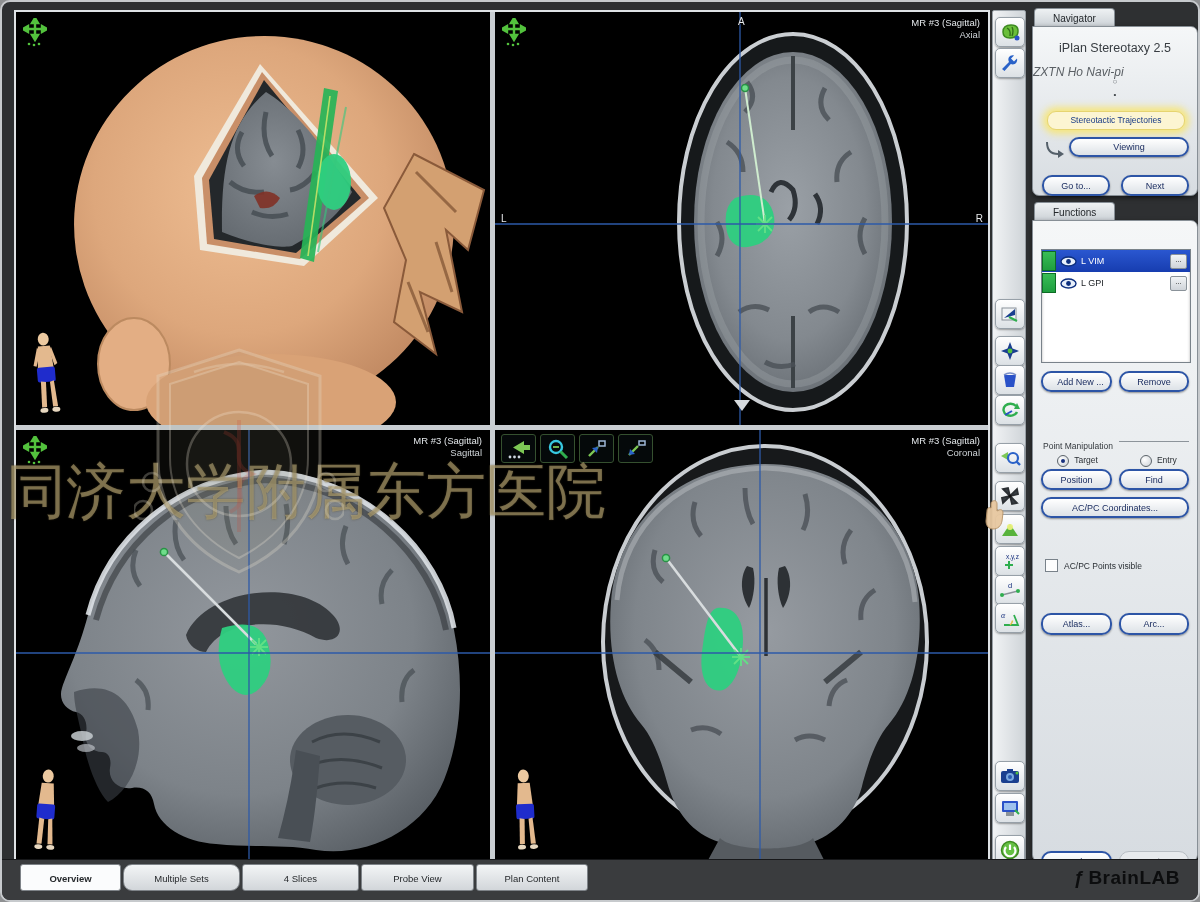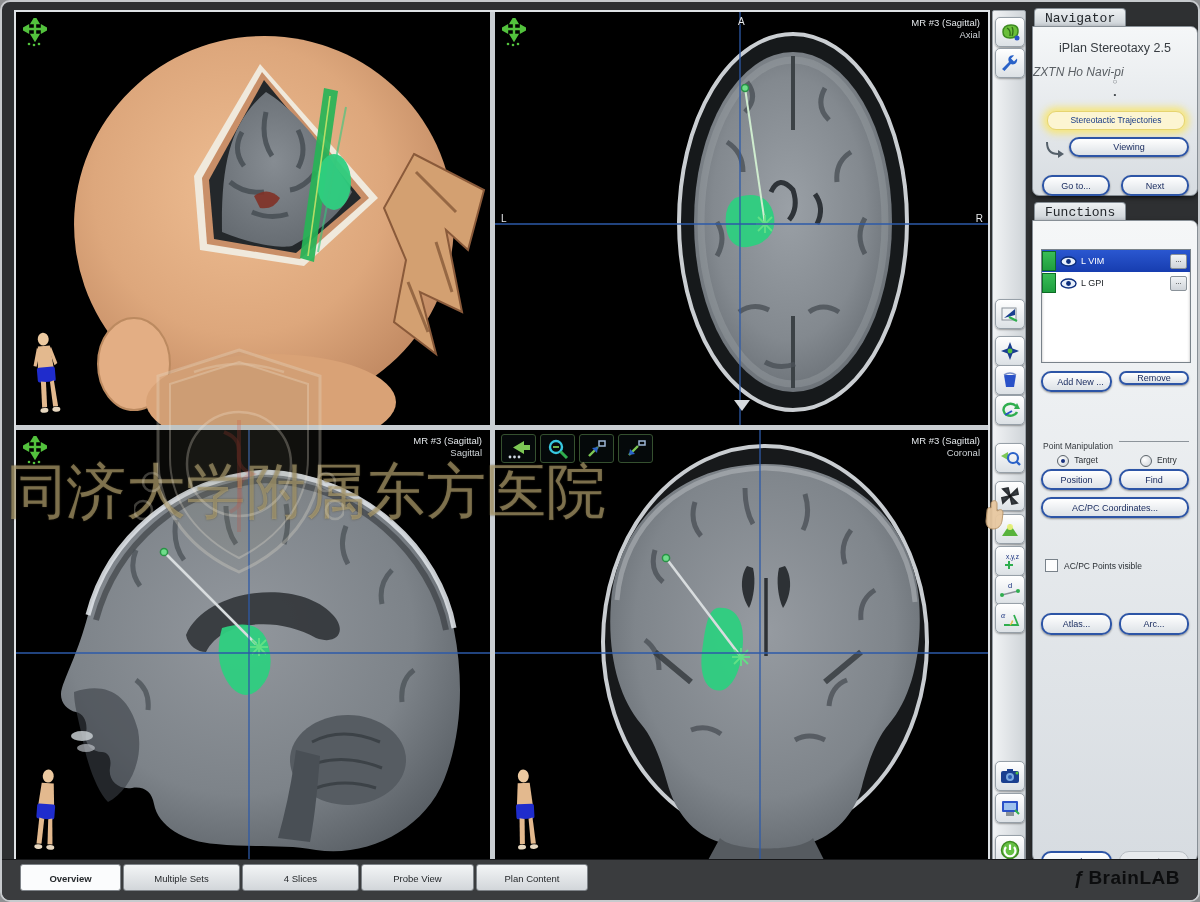--- a/index.html
+++ b/index.html
@@ -26,21 +26,21 @@
   .mini-btn{width:33px;height:27px;background:#05090a;border:1px solid #35502f;border-radius:3px;display:flex;align-items:center;justify-content:center;}
 
   
   .icon-strip{position:absolute;left:990px;top:8px;width:34px;height:854px;background:linear-gradient(90deg,#f1f3f5,#cfd4d8);border:1px solid #9aa1a7;box-sizing:border-box;border-radius:2px;}
   .tool-btn{position:absolute;left:2px;width:28px;height:28px;background:linear-gradient(180deg,#ffffff,#dce1e5);border:1px solid #97a0a8;border-radius:5px;box-shadow:0 1px 2px rgba(0,0,0,.35);display:flex;align-items:center;justify-content:center;}
   .hand-cursor{position:absolute;left:-10px;top:488px;opacity:.95;}
 
   
   .side{position:absolute;left:1026px;top:0;width:174px;height:862px;}
   .panel{position:absolute;left:4px;width:166px;}
-  .panel .tab{position:absolute;left:2px;top:0;height:19px;padding:0 10px;background:linear-gradient(180deg,#eef1f3,#c9cfd4);border:1px solid #878f96;border-bottom:none;border-radius:4px 4px 0 0;font-size:13px;color:#23272b;line-height:19px;font-family:Liberation Mono, monospace;}
+  .panel .tab{position:absolute;left:2px;top:0;height:19px;padding:0 18px;background:linear-gradient(180deg,#eef1f3,#c9cfd4);border:1px solid #878f96;border-bottom:none;border-radius:4px 4px 0 0;font-size:10px;color:#23272b;line-height:19px;}
   .panel .body{position:absolute;left:0;top:18px;right:0;bottom:0;background:linear-gradient(180deg,#f5f7f8,#d7dce1);border:1px solid #878f96;border-radius:0 7px 7px 7px;box-shadow:0 2px 5px rgba(0,0,0,.5);}
   .p-nav{top:6px;height:188px;}
   .p-fn{top:200px;height:660px;}
 
   .nav-title{position:absolute;left:0;right:0;top:14px;text-align:center;font-size:12.5px;color:#383d42;}
   .nav-sub{position:absolute;left:0;right:0;top:38px;text-align:left;font-size:12px;font-style:italic;color:#5a5f64;}
   .nav-mark1{position:absolute;left:0;right:0;top:50px;text-align:center;font-size:8px;color:#6a6f74;}
   .nav-mark2{position:absolute;left:0;right:0;top:63px;text-align:center;font-size:8px;color:#3a3f44;}
   .hl-pill{position:absolute;left:14px;top:84px;width:136px;height:17px;background:#fcf5d2;border:1px solid #e6d470;border-radius:9px;box-shadow:0 0 7px 4px rgba(247,230,120,.95);font-size:8.5px;color:#173a86;text-align:center;line-height:17px;}
   .curve-arrow{position:absolute;left:10px;top:112px;}
@@ -50,21 +50,21 @@
   .b-goto{left:9px;top:148px;width:68px;height:21px;}
   .b-next{left:88px;top:148px;width:68px;height:21px;}
 
   .listbox{position:absolute;left:8px;top:28px;width:148px;height:112px;background:#fff;border:1px solid #79828a;box-shadow:inset 0 1px 3px rgba(0,0,0,.3);}
   .lrow{position:relative;height:22px;display:flex;align-items:center;}
   .lrow.sel{background:linear-gradient(180deg,#2a57d0,#173daf);color:#fff;}
   .lrow .gsq{width:12px;height:18px;background:linear-gradient(180deg,#39bd56,#1f9e3f);border:1px solid #0d6c24;margin-right:4px;}
   .lrow .lbl{flex:1;font-size:9px;}
   .lrow .more{width:15px;height:13px;margin-right:3px;background:linear-gradient(180deg,#f2f4f6,#cfd4d9);border:1px solid #8a9299;border-radius:2px;font-size:8px;line-height:10px;text-align:center;color:#222;}
   .b-add{left:8px;top:150px;width:71px;height:21px;padding-left:8px;}
-  .b-remove{left:86px;top:150px;width:70px;height:14px;}
+  .b-remove{left:86px;top:150px;width:70px;height:21px;}
   .group{position:absolute;left:10px;right:8px;top:220px;display:flex;align-items:flex-start;font-size:8.5px;color:#33383d;}
   .group .line{flex:1;border-top:1px solid #8d949b;margin-left:6px;}
   .radio-row{position:absolute;left:12px;top:234px;right:8px;display:flex;font-size:8.5px;color:#2a2f34;justify-content:center;}
   .radio{width:10px;height:10px;border-radius:50%;border:1px solid #5c646b;background:radial-gradient(circle at 35% 35%,#fff,#ccd1d6);margin-right:5px;position:relative;}
   .radio.on::after{content:"";position:absolute;left:2.5px;top:2.5px;width:4px;height:4px;border-radius:50%;background:#17307e;}
   .r-entry{margin-left:42px;}
   .b-pos{left:8px;top:248px;width:71px;height:21px;}
   .b-find{left:86px;top:248px;width:70px;height:21px;}
   .b-acpc{left:8px;top:276px;width:148px;height:21px;}
   .chk-row{position:absolute;left:12px;top:338px;display:flex;align-items:center;font-size:8.5px;color:#2a2f34;}
@@ -72,21 +72,21 @@
   .b-atlas{left:8px;top:392px;width:71px;height:22px;}
   .b-arc{left:86px;top:392px;width:70px;height:22px;}
   .b-undo{left:8px;top:630px;width:71px;height:22px;}
   .b-redo{left:86px;top:630px;width:70px;height:22px;}
 
   
   .bottombar{position:absolute;left:0;right:0;bottom:0;height:40px;background:#3a3c3e;border-top:1px solid #17181a;}
   .btab{position:absolute;top:4px;height:27px;background:linear-gradient(180deg,#f3f5f6,#d2d6da);border:1px solid #7e8388;border-radius:3px;font-size:9.5px;color:#26292c;text-align:center;line-height:27px;box-sizing:border-box;}
   .btab.active{background:#fbfcfd;font-weight:bold;}
   .t0{left:18px;width:101px;}
-  .t1{left:121px;width:117px;}
+  .t1{left:121px;width:117px;border-radius:9px;}
   .t2{left:240px;width:117px;}
   .t3{left:359px;width:113px;}
   .t4{left:474px;width:112px;}
   .brand{position:absolute;right:18px;top:7px;font-size:19px;font-weight:bold;color:#0c0d0e;letter-spacing:.5px;}
   .brand .glyph{font-style:italic;margin-right:4px;}
 
   
   .watermark{position:absolute;inset:0;pointer-events:none;z-index:50;}
   .wm-line{position:absolute;display:flex;justify-content:space-between;color:rgba(198,180,128,.55);font-family:"DejaVu Serif",serif;text-shadow:0 0 2px rgba(70,58,30,.6);}
   .wm1{left:42px;top:348px;width:1020px;font-size:76px;}

